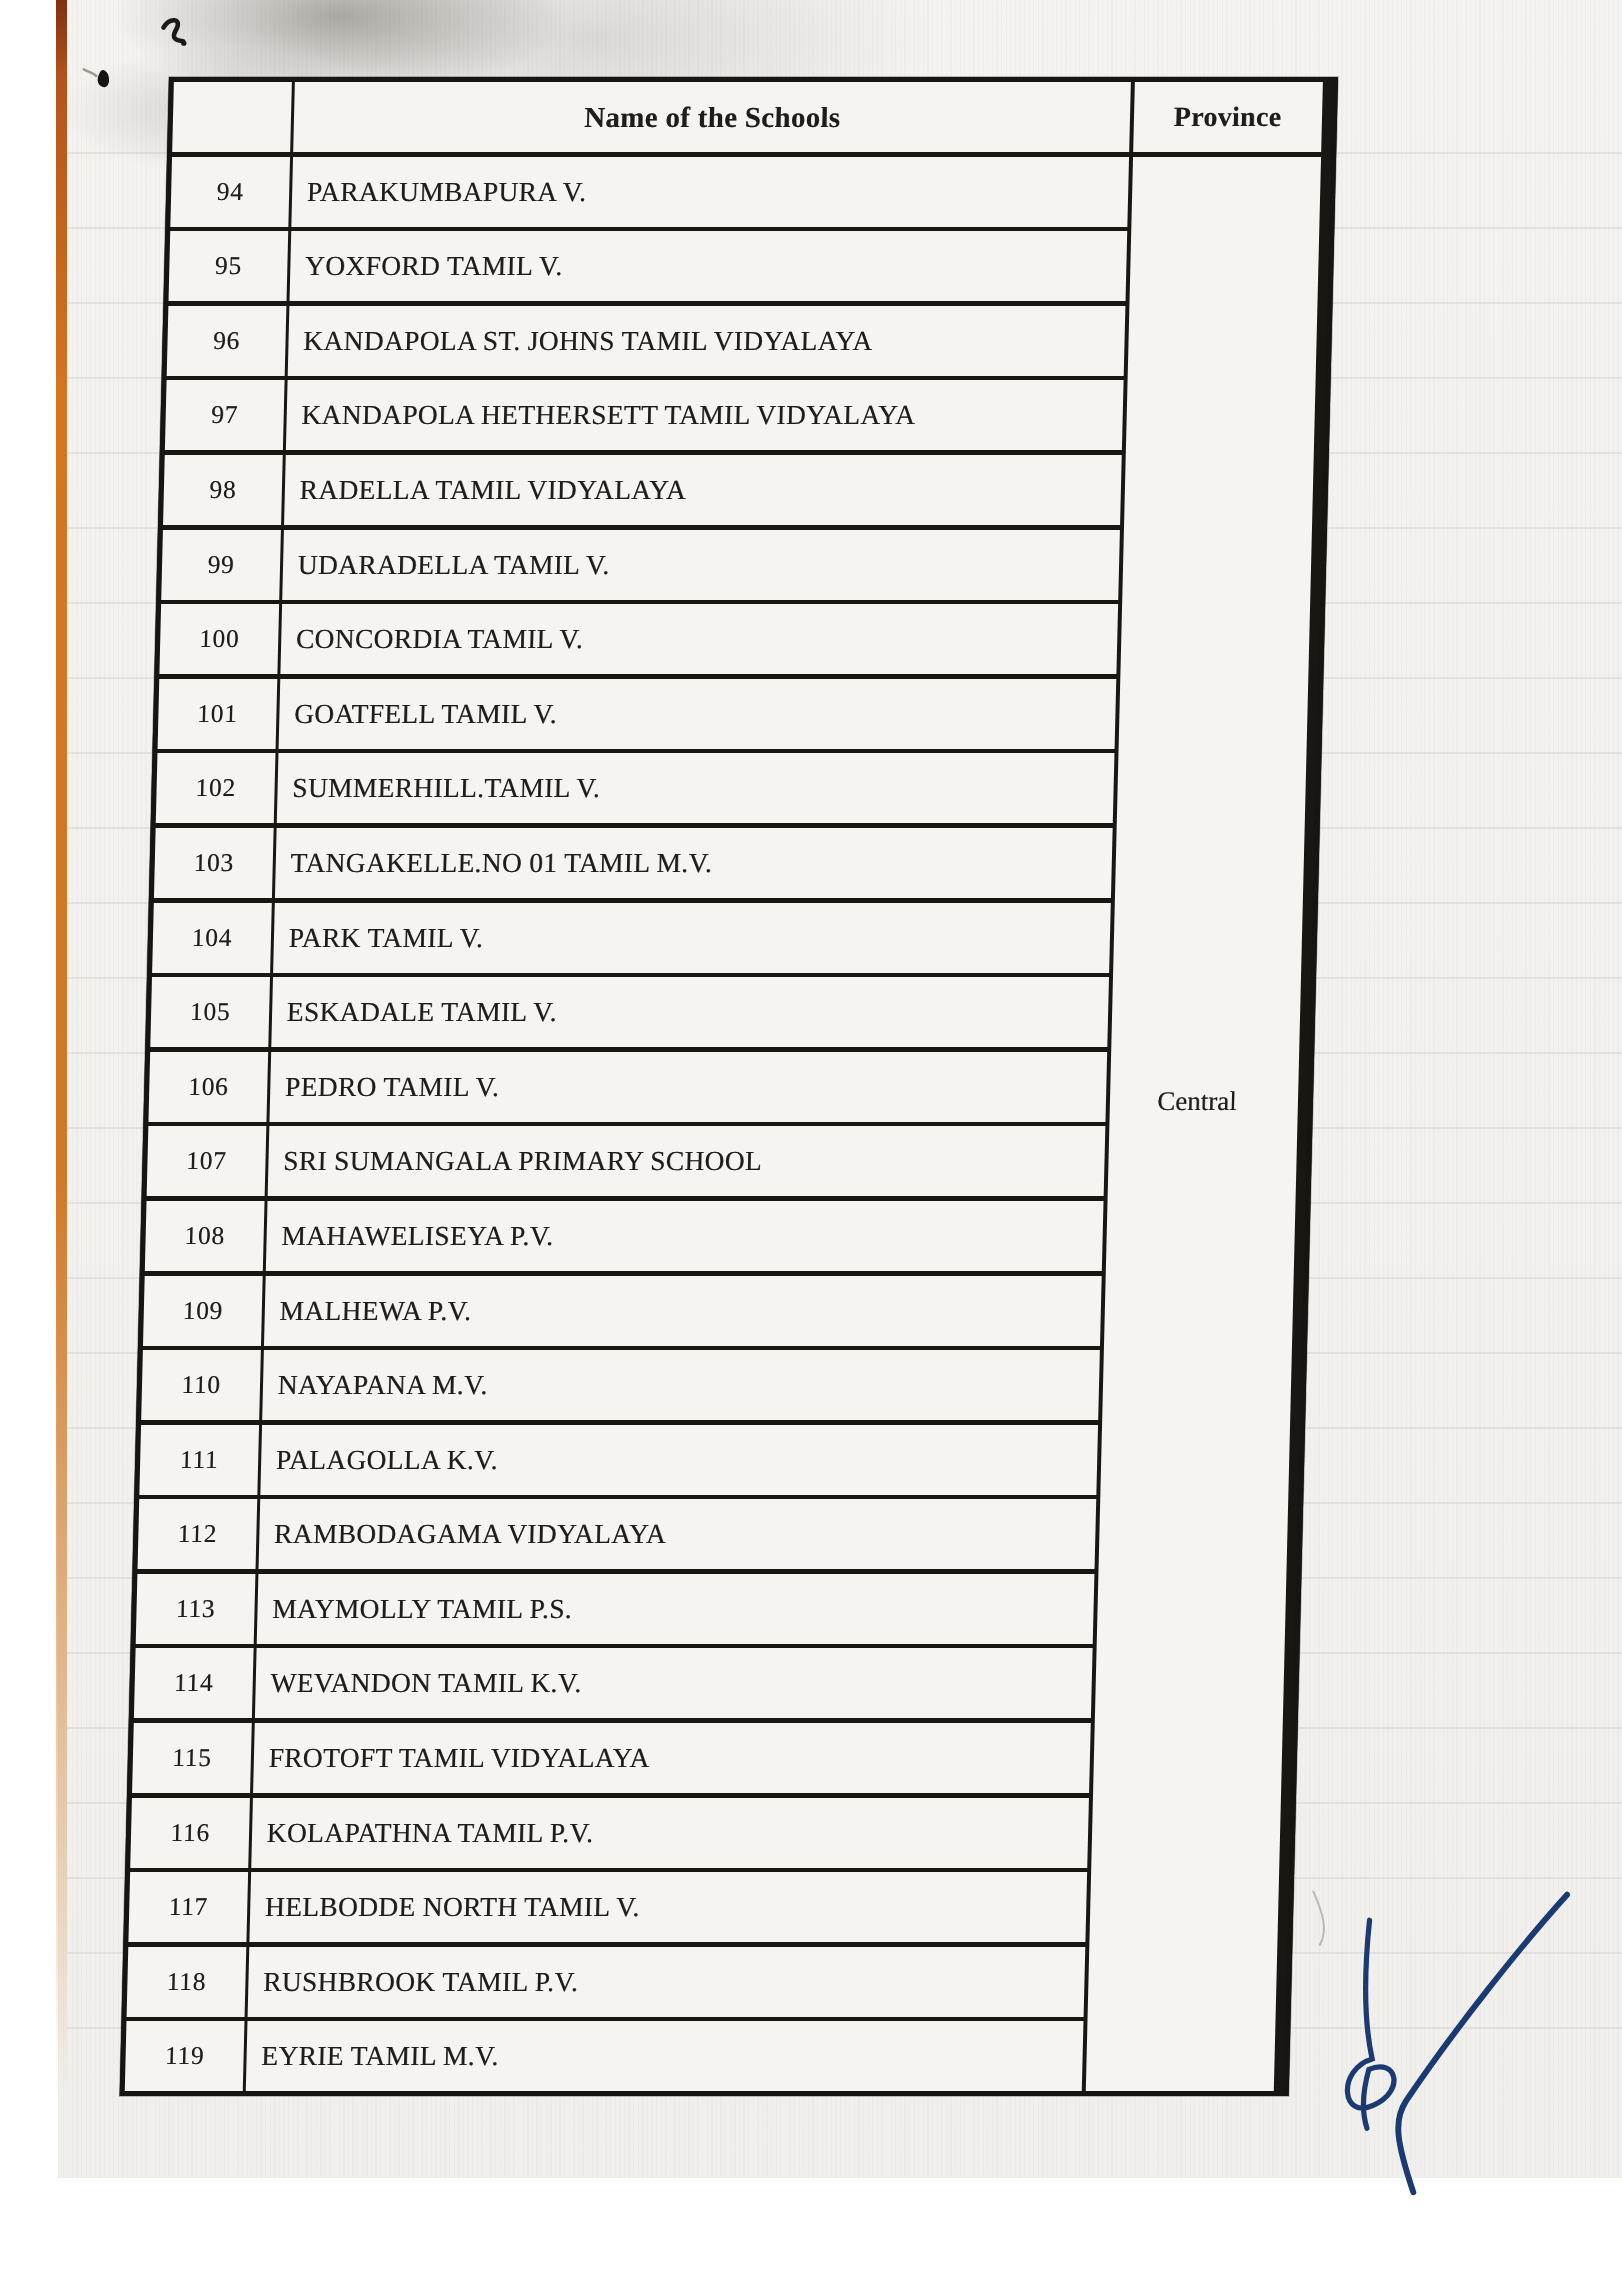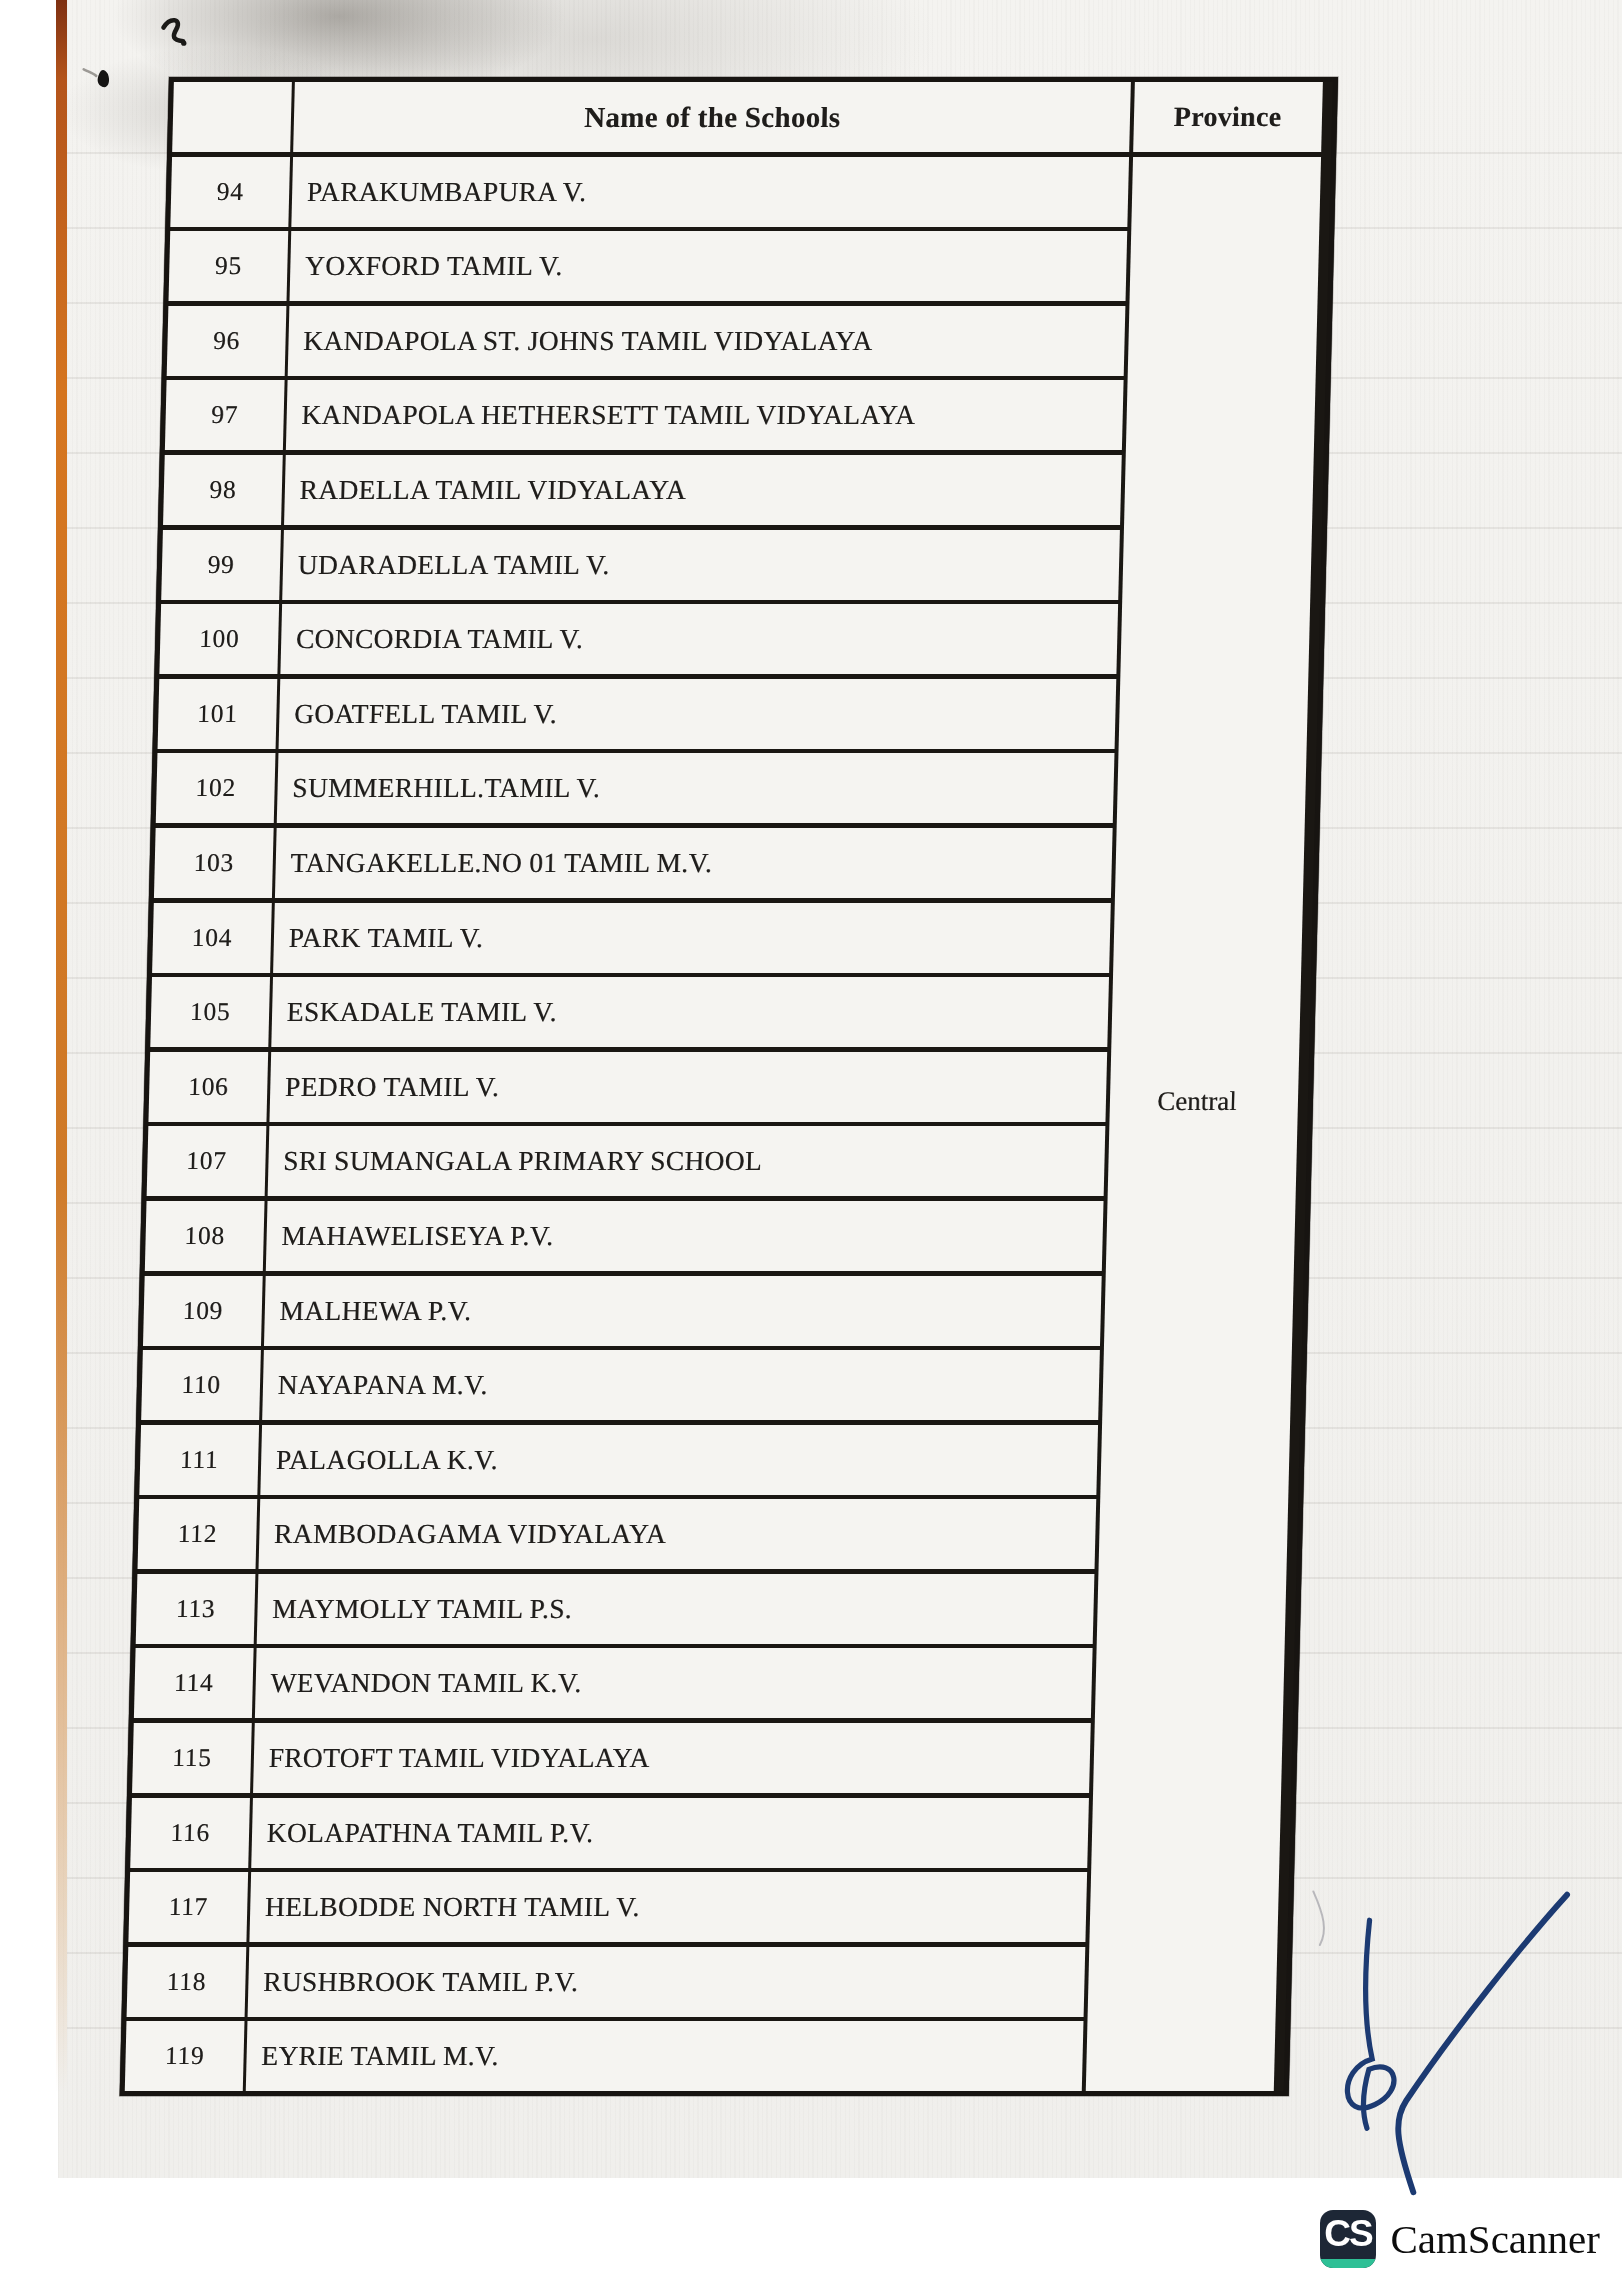--- a/index.html
+++ b/index.html
@@ -129,22 +129,15 @@
     <path d="M 250 42 C 260 26 278 28 270 44 C 263 56 264 61 280 63" fill="none" stroke="#1b1a18" stroke-width="7" stroke-linecap="round"></path>
     <circle cx="281" cy="66" r="4" fill="#1b1a18"></circle>
     <path d="M 152 112 C 147 122 149 130 157 133 C 166 135 169 124 165 113 C 160 105 155 105 152 112 Z" fill="#161514"></path>
     <path d="M 128 106 C 136 110 142 112 147 116" fill="none" stroke="rgba(70,65,60,0.5)" stroke-width="4" stroke-linecap="round"></path>
 
     <path d="M 2008 2892 C 2024 2928 2030 2952 2018 2974" fill="none" stroke="rgba(95,95,110,0.38)" stroke-width="3" stroke-linecap="round"></path>
     <path d="M 2396 2897 C 2328 2972 2222 3105 2150 3212 C 2131 3241 2134 3272 2161 3352" fill="none" stroke="#1c3a72" stroke-width="9" stroke-linecap="round"></path>
     <path d="M 2094 2936 C 2085 3022 2087 3098 2098 3148 C 2044 3164 2050 3244 2102 3218 C 2148 3196 2136 3146 2093 3164 C 2081 3206 2083 3232 2090 3254" fill="none" stroke="#1c3a72" stroke-width="8" stroke-linecap="round"></path>
   </svg>
 
-  <div class="footer">
-    <div class="cs-badge">
-      <span class="cs-text">CS</span>
-      <div class="cs-bar"></div>
-    </div>
-    <span class="brand">CamScanner</span>
-  </div>
 
 </div>
 
 
 </body></html>

